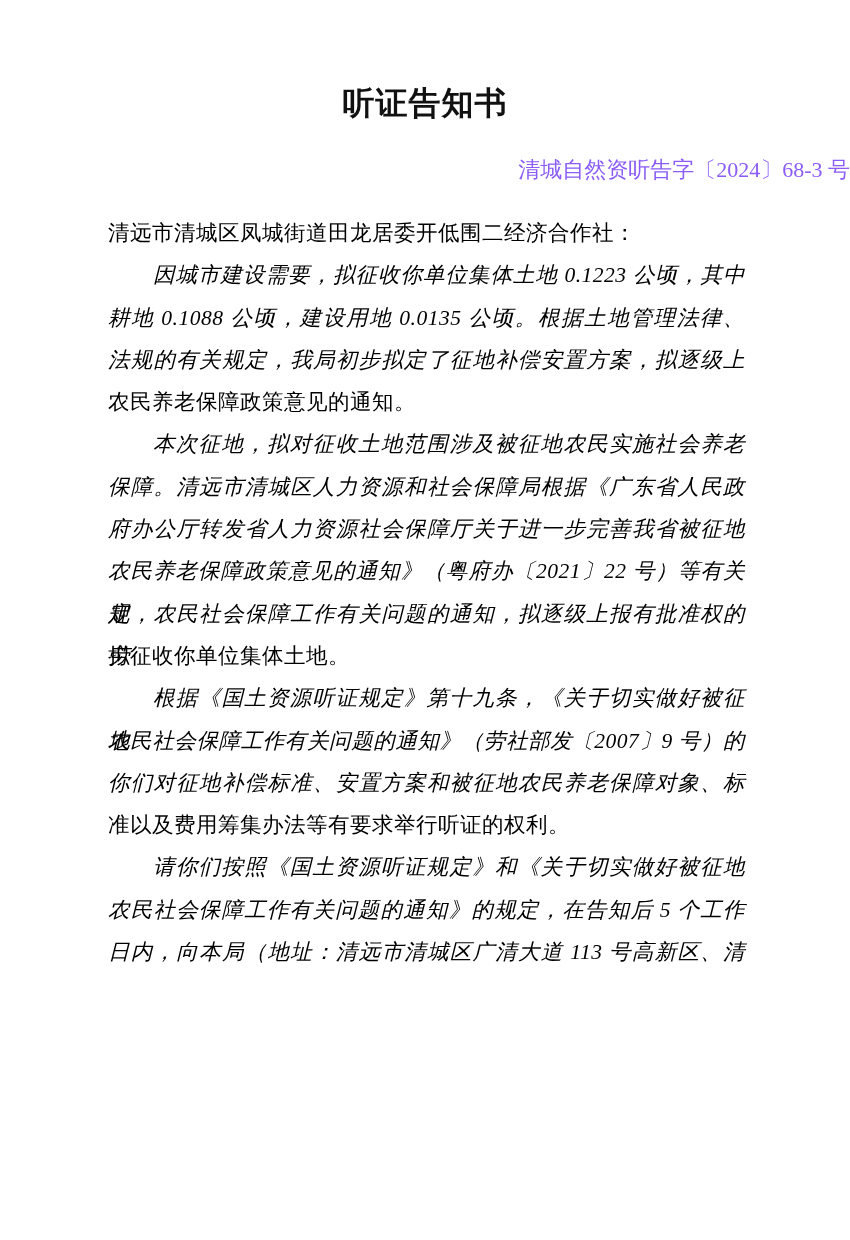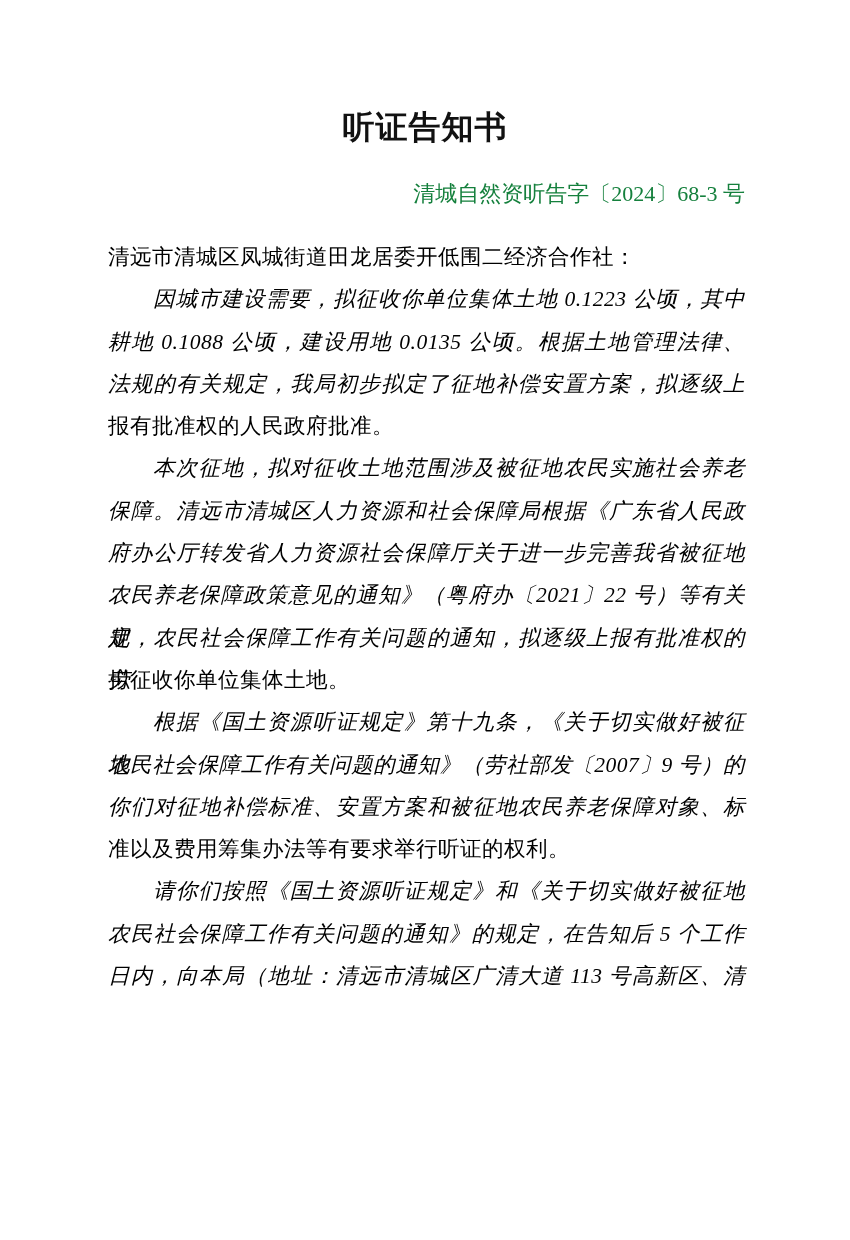--- a/index.html
+++ b/index.html
@@ -12,35 +12,34 @@
     position: relative;
     width: 850px;
     height: 1240px;
     background: #ffffff;
     color: #1a1a1a;
     font-family: "Liberation Serif", "DejaVu Serif", serif;
     overflow: hidden;
   }
   .title {
     margin: 0;
-    padding-top: 108px;
+    padding-top: 84px;
     text-align: center;
     font-size: 32px;
     font-weight: bold;
     line-height: 38px;
     letter-spacing: 1px;
     color: #111111;
   }
   .doc-number {
     margin-top: 34px;
-    padding-right: 105px;
     text-align: right;
     font-size: 22px;
     line-height: 28px;
-    color: #15803d;
+    color: #8b5cf6;
   }
   .doc-body {
     margin: 28px 105px 0 108px;
   }
   .line {
     font-size: 21.5px;
     line-height: 42.3px;
     height: 42.3px;
     letter-spacing: 0.5px;
     color: #000000;
@@ -62,21 +61,21 @@
 
   <h1 class="title">听证告知书</h1>
 
   <div class="doc-number">清城自然资听告字〔2024〕68-3 号</div>
 
   <div class="doc-body">
     <div class="line">清远市清城区凤城街道田龙居委开低围二经济合作社：</div>
     <div class="line fill indent">因城市建设需要，拟征收你单位集体土地 0.1223 公顷，其中</div>
     <div class="line fill">耕地 0.1088 公顷，建设用地 0.0135 公顷。根据土地管理法律、</div>
     <div class="line fill">法规的有关规定，我局初步拟定了征地补偿安置方案，拟逐级上</div>
-    <div class="line">报有批准权的人民政府批准。</div>
+    <div class="line">农民养老保障政策意见的通知。</div>
     <div class="line fill indent">本次征地，拟对征收土地范围涉及被征地农民实施社会养老</div>
     <div class="line fill">保障。清远市清城区人力资源和社会保障局根据《广东省人民政</div>
     <div class="line fill">府办公厅转发省人力资源社会保障厅关于进一步完善我省被征地</div>
     <div class="line fill">农民养老保障政策意见的通知》（粤府办〔2021〕22 号）等有关规</div>
     <div class="line fill">定，农民社会保障工作有关问题的通知，拟逐级上报有批准权的劳</div>
     <div class="line">拟征收你单位集体土地。</div>
     <div class="line fill indent">根据《国土资源听证规定》第十九条，《关于切实做好被征地</div>
     <div class="line fill">农民社会保障工作有关问题的通知》（劳社部发〔2007〕9 号）的</div>
     <div class="line fill">你们对征地补偿标准、安置方案和被征地农民养老保障对象、标</div>
     <div class="line">准以及费用筹集办法等有要求举行听证的权利。</div>

